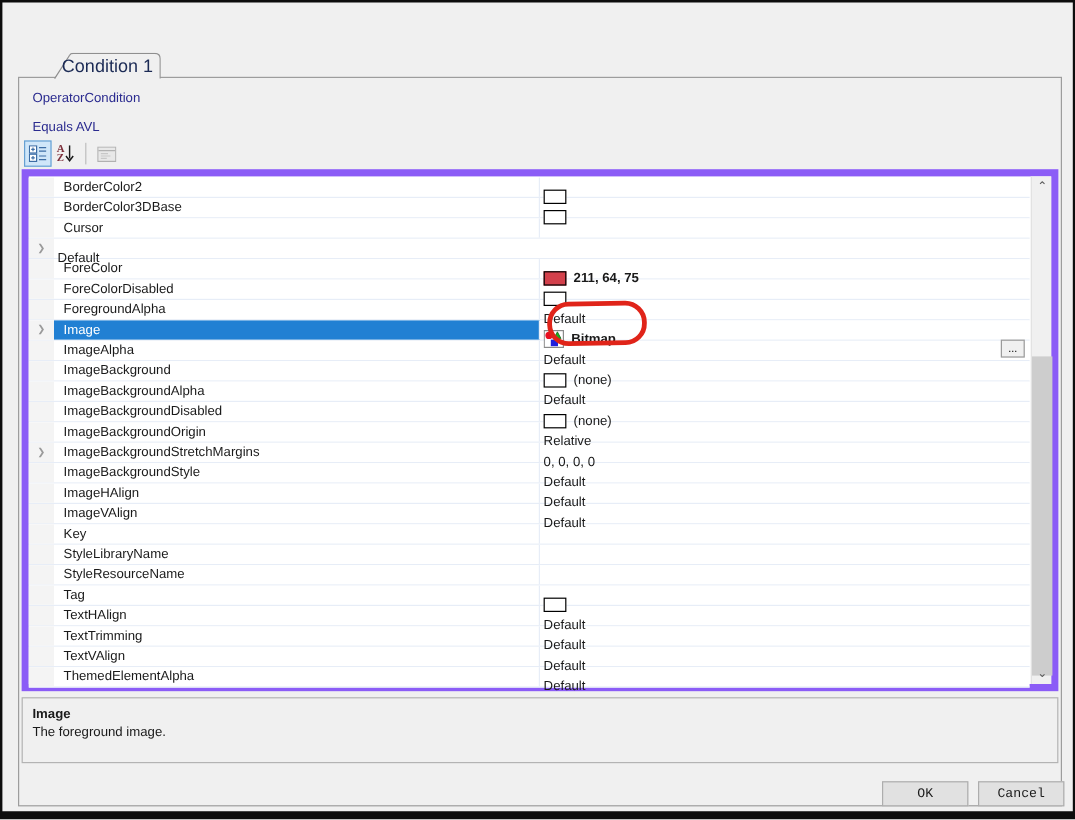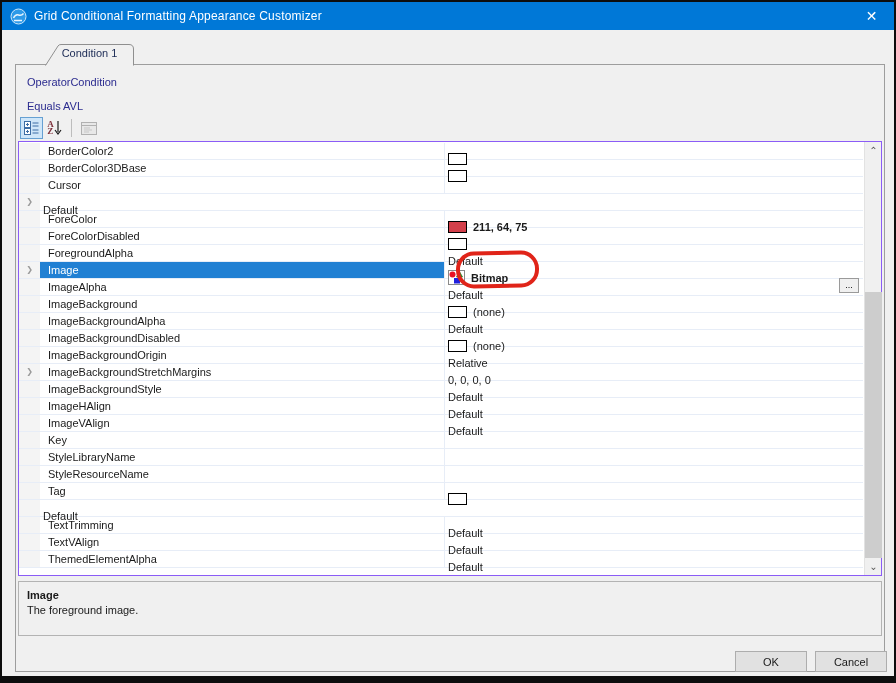--- a/index.html
+++ b/index.html
@@ -15,35 +15,35 @@
   body{font-family:"Liberation Sans","DejaVu Sans",sans-serif;font-size:11px;color:#1a1a1a;background:#fff;}
   .window{position:relative;width:896px;height:683px;border:2px solid #0d0d0d;border-bottom:7px solid #0d0d0d;background:var(--dialog-bg);overflow:hidden;}
   
   .titlebar{position:absolute;left:0;top:0;right:0;height:28px;background:var(--titlebar);display:flex;align-items:center;color:#fff;}
   .titlebar .app-icon{width:17px;height:17px;margin:0 7px 0 8px;flex:0 0 auto;}
   .titlebar .title{font-size:12px;letter-spacing:.2px;}
   .close-btn{position:absolute;right:0;top:0;width:45px;height:28px;display:flex;align-items:center;justify-content:center;color:#fff;font-size:14px;cursor:default;}
   
   .tab{position:absolute;left:43px;top:42px;width:89px;height:21px;z-index:3;}
   .tab svg{position:absolute;left:0;top:0;}
-  .tab .tab-label{position:absolute;left:0;right:0;top:3px;text-align:center;color:#1c2b55;font-size:11px;}
+  .tab .tab-label{position:absolute;left:0;right:0;top:3px;text-align:center;color:#1c2b55;font-size:15px;}
   
   .tabpage{position:absolute;left:13px;top:62px;width:870px;height:608px;border:1px solid #9d9d9d;background:var(--dialog-bg);}
   .op-label{position:absolute;left:11px;top:11px;color:var(--navy);}
   .op-expr{position:absolute;left:11px;top:35px;color:var(--navy);text-align:center;}
   
   .pg-toolbar{position:absolute;left:4px;top:51px;display:flex;align-items:center;height:24px;}
   .tool-btn{width:23px;height:22px;display:flex;align-items:center;justify-content:center;background:transparent;border:1px solid transparent;}
   .tool-btn.active{background:#cfe6f9;border-color:#66a0d2;}
   .tool-btn.disabled{opacity:.9;}
   .tool-sep{width:1px;height:18px;background:#bdbdbd;margin:0 5px;}
   .az{display:flex;align-items:center;}
   .az .letters{display:flex;flex-direction:column;line-height:7px;font-size:9px;font-weight:bold;color:#7d2f3a;font-family:"Liberation Serif",serif;}
   
-  .gridbox{position:absolute;left:2px;top:76px;width:864px;height:435px;background:#fff;border:1px solid #8b5cf6;}
+  .gridbox{position:absolute;left:2px;top:76px;width:864px;height:435px;background:#fff;border:6px solid #8b5cf6;}
   .rows{position:absolute;left:0;top:1px;right:18px;}
   .row{display:flex;height:17px;border-bottom:1px solid var(--gridline);background:#fff;}
   .row-margin{flex:0 0 21px;background:#f4f4f4;display:flex;align-items:center;justify-content:center;}
   .expander{color:#9a9a9a;font-size:8px;line-height:8px;}
   .row-name{flex:0 0 405px;padding-left:8px;line-height:16px;border-right:1px solid var(--gridline);white-space:nowrap;overflow:hidden;}
   .row.selected .row-name{background:var(--selection);color:#fff;}
   .row-value{flex:1;display:flex;align-items:center;padding-left:3px;position:relative;white-space:nowrap;margin-top:15px;}
   .val-text{line-height:16px;}
   .val-text.b{font-weight:bold;}
   .swatch{display:inline-block;width:19px;height:12px;border:1px solid #000;background:#fff;margin-right:6px;flex:0 0 auto;}
@@ -52,39 +52,31 @@
   
   .scrollbar{position:absolute;right:0;top:0;bottom:0;width:17px;background:#f0f0f0;border-left:1px solid #e2e2e2;}
   .scroll-btn{position:absolute;left:0;width:17px;height:17px;display:flex;align-items:center;justify-content:center;color:#5a5a5a;font-size:10px;}
   .scroll-btn.up{top:0;}
   .scroll-btn.down{bottom:0;}
   .scroll-thumb{position:absolute;left:0;width:17px;top:150px;height:266px;background:#cdcdcd;}
   
   .descbox{position:absolute;left:2px;top:516px;width:864px;height:55px;border:1px solid #b3b3b3;background:var(--dialog-bg);padding:7px 0 0 8px;}
   .desc-title{font-weight:bold;margin-bottom:3px;}
   
-  .btn{position:absolute;width:72px;height:21px;background:#e1e1e1;border:1px solid #adadad;font-family:Liberation Sans, sans-serif;font-size:11px;color:#1a1a1a;}
+  .btn{position:absolute;width:72px;height:21px;background:#e1e1e1;border:1px solid #adadad;font-family:Liberation Mono, monospace;font-size:11px;color:#1a1a1a;}
   .btn.ok{left:733px;top:649px;}
   .btn.cancel{left:813px;top:649px;}
   
   .annotation{position:absolute;left:454px;top:249px;width:83px;height:37px;border:4px solid var(--annotation);border-radius:18px;transform:rotate(-1deg);z-index:20;pointer-events:none;}
 </style>
 </head>
 <body>
 
 <div class="window">
 
-  <div class="titlebar">
-    <svg class="app-icon" viewBox="0 0 17 17">
-      <circle cx="8.5" cy="8.5" r="7.5" fill="#2e9ae8" stroke="#cfe8fb" stroke-width="1"></circle>
-      <path d="M3.5 10 q2 -4 5 -3 q3 1 5 -1.5 M4 12.5 h8" stroke="#e8f4fd" stroke-width="1.4" fill="none"></path>
-    </svg>
-    <span class="title">Grid Conditional Formatting Appearance Customizer</span>
-    <span class="close-btn">✕</span>
-  </div>
 
   <div class="tab">
     <svg width="89" height="22" viewBox="0 0 89 22">
       <path d="M0.5 21.5 L13 2 Q13.8 0.5 16 0.5 L84 0.5 Q88.5 0.5 88.5 5 L88.5 21.5" fill="#f0f0f0" stroke="#8f8f8f" stroke-width="1"></path>
     </svg>
     <span class="tab-label">Condition 1</span>
   </div>
 
   <div class="tabpage">
     <div class="op-label">OperatorCondition</div>
@@ -272,20 +264,21 @@
           </div>
           <div class="row">
             <div class="row-margin"></div>
             <div class="row-name">Tag</div>
             <div class="row-value">
               <div class="swatch" style="background: rgb(255, 255, 255);"></div>
             </div>
           </div>
           <div class="row">
             <div class="row-margin"></div>
+            <div class="row-name">TextHAlign</div>
             <div class="row-value">
               <div class="val-text">Default</div>
             </div>
           </div>
           <div class="row">
             <div class="row-margin"></div>
             <div class="row-name">TextTrimming</div>
             <div class="row-value">
               <div class="val-text">Default</div>
             </div>

